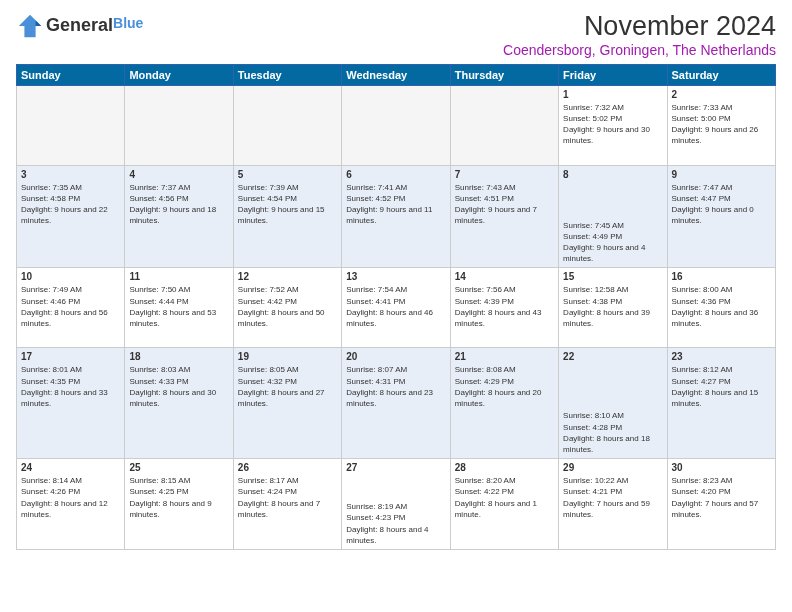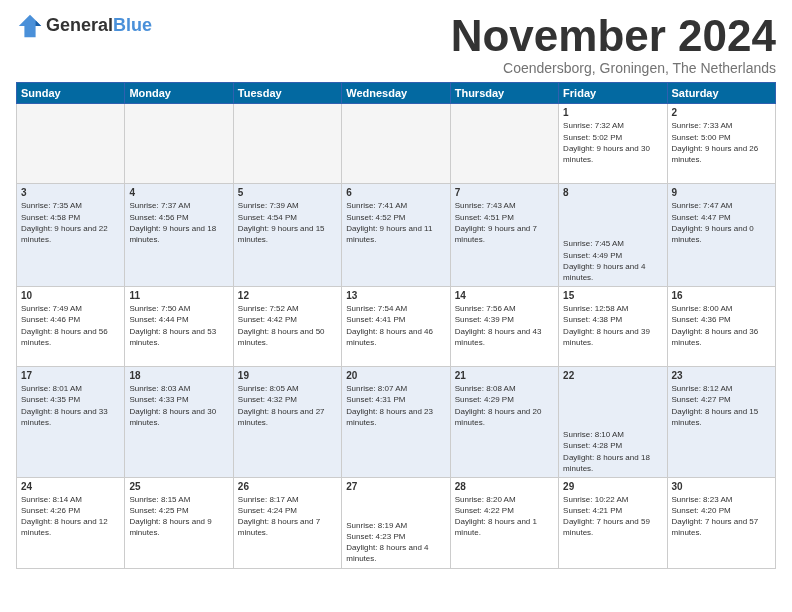--- a/index.html
+++ b/index.html
@@ -29,42 +29,42 @@
       display: flex;
       flex-direction: row;
       line-height: 1.1;
     }
     .logo-general {
       font-size: 18px;
       font-weight: bold;
       color: #333;
     }
     .logo-blue {
-      font-size: 18px;
+      font-size: 14px;
       font-weight: bold;
       color: #4a90d9;
     }
     .logo-icon {
       width: 28px;
       height: 28px;
       margin-right: 2px;
     }
     .title-area {
       text-align: right;
     }
     .month-title {
-      font-size: 44px;
-      font-weight: bold;
+      font-size: 27px;
+      font-weight: normal;
       color: #333;
       line-height: 1.1;
       text-align: right;
     }
     .location {
       font-size: 14px;
-      color: #737373;
+      color: #a21caf;
     }
     table {
       width: 100%;
       border-collapse: collapse;
       table-layout: fixed;
     }
     th {
       background-color: #0369a1;
       color: #fff;
       font-size: 11px;

